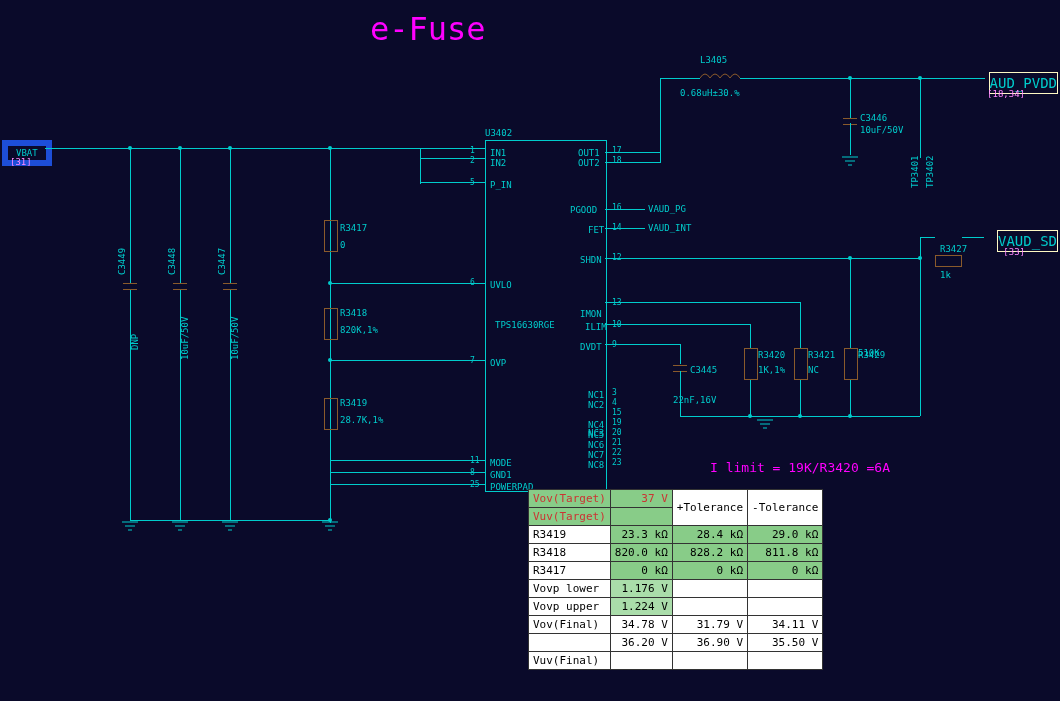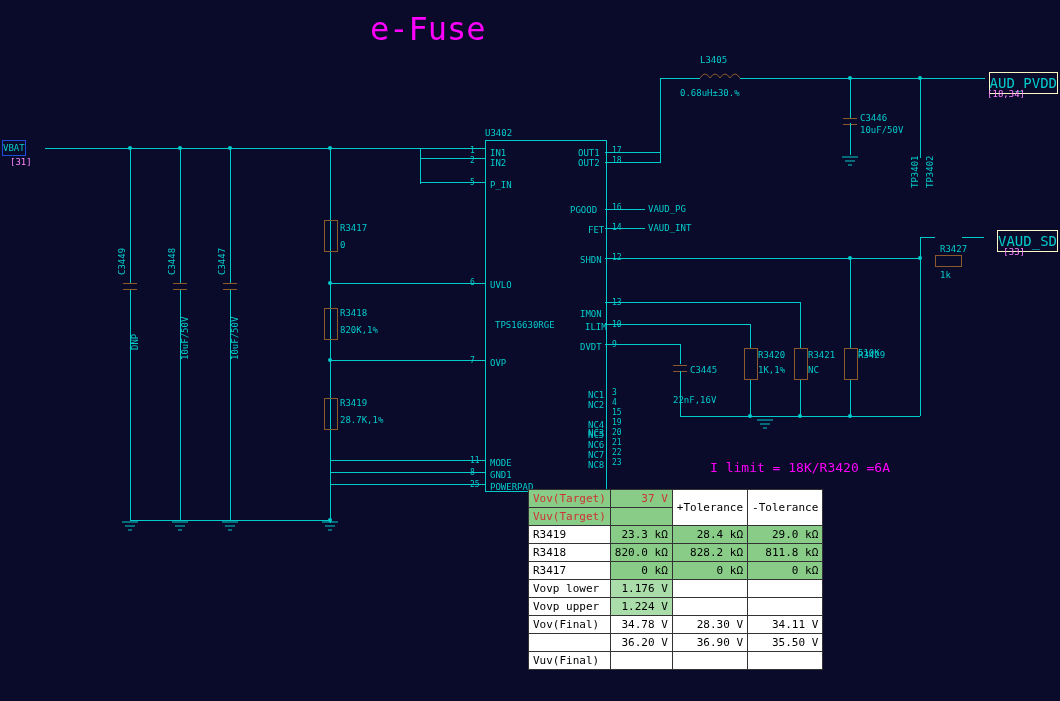--- a/index.html
+++ b/index.html
@@ -3,21 +3,21 @@
 <meta charset="utf-8">
 <style>
 html,body{margin:0;padding:0;background:#0a0a2a;width:1060px;height:701px;overflow:hidden;font-family:monospace;font-size:10px;color:#0cf;position:relative}
 .dots{position:absolute;top:0;left:0;width:100%;height:480px;background-image:radial-gradient(circle,#0a4a6a 0.5px,transparent 0.5px);background-size:6px 6px;z-index:0}
 .canvas{position:absolute;top:0;left:0;width:1060px;height:520px;z-index:1}
 .title{position:absolute;top:10px;left:370px;font-size:32px;color:#f0f;font-weight:normal}
 .wire{position:absolute;background:#0cc}
 .wh{height:1px}
 .wv{width:1px}
 .comp{position:absolute;border:1px solid #0cc;background:#0a0a2a}
-.net{position:absolute;border:1px solid #1d4ed8;padding:2px 0;font-size:9px;color:#0cc}
+.net{position:absolute;border:6px solid #1d4ed8;padding:2px 8px;font-size:9px;color:#0cc}
 .netr{position:absolute;border:1px solid #fef9c3;padding:2px 0;font-size:14px;color:#0cc}
 .lbl{position:absolute;font-size:9px;color:#0cc;white-space:nowrap}
 .pink{color:#f8f}
 .pin{position:absolute;font-size:8px;color:#0cc}
 .dot{position:absolute;width:4px;height:4px;background:#0cc;border-radius:50%;margin:-2px 0 0 -2px}
 .gnd{position:absolute;color:#0cc;font-size:14px;text-align:center}
 .res{position:absolute;width:12px;height:30px;border:1px solid #8a5a2b}
 .cap{position:absolute;width:14px;height:5px;border-top:1px solid #8a5a2b;border-bottom:1px solid #8a5a2b}
 .tbl{position:absolute;left:528px;top:489px;border-collapse:collapse;font-size:11px}
 .tbl td{border:1px solid #333;padding:1px 4px;background:#fff;color:#000;height:15px}
@@ -240,21 +240,21 @@
 <div class="wire wh" style="left:680px;top:416px;width:240px"></div>
 <div class="dot" style="left:750px;top:416px"></div>
 <div class="dot" style="left:800px;top:416px"></div>
 <div class="dot" style="left:850px;top:416px"></div>
 <div class="wire wv" style="left:920px;top:258px;height:158px"></div>
 <div class="dot" style="left:920px;top:258px"></div>
 <svg class="gnd" style="left:755px;top:418px;width:20px;height:15px">
       <path d="M2 2 L18 2 M5 6 L15 6 M8 10 L12 10" stroke="#0cc" fill="none"></path>
     </svg>
 
-<div class="note">I limit = 18K/R3420 =6A</div>
+<div class="note">I limit = 19K/R3420 =6A</div>
 
 <table class="tbl">
 <tbody>
         <tr>
           <td class="gr hdr">Vov(Target)</td>
           <td class="gr num hdr">37 V</td>
           <td rowspan="2">+Tolerance</td>
           <td rowspan="2">-Tolerance</td>
         </tr>
 <tr>
@@ -287,21 +287,21 @@
         </tr>
 <tr>
           <td>Vovp upper</td>
           <td class="lgr num">1.224 V</td>
           <td></td>
           <td></td>
         </tr>
 <tr>
           <td>Vov(Final)</td>
           <td class="num">34.78 V</td>
-          <td class="num">28.30 V</td>
+          <td class="num">31.79 V</td>
           <td class="num">34.11 V</td>
         </tr>
 <tr>
           <td></td>
           <td class="num">36.20 V</td>
           <td class="num">36.90 V</td>
           <td class="num">35.50 V</td>
         </tr>
 <tr>
           <td>Vuv(Final)</td>

